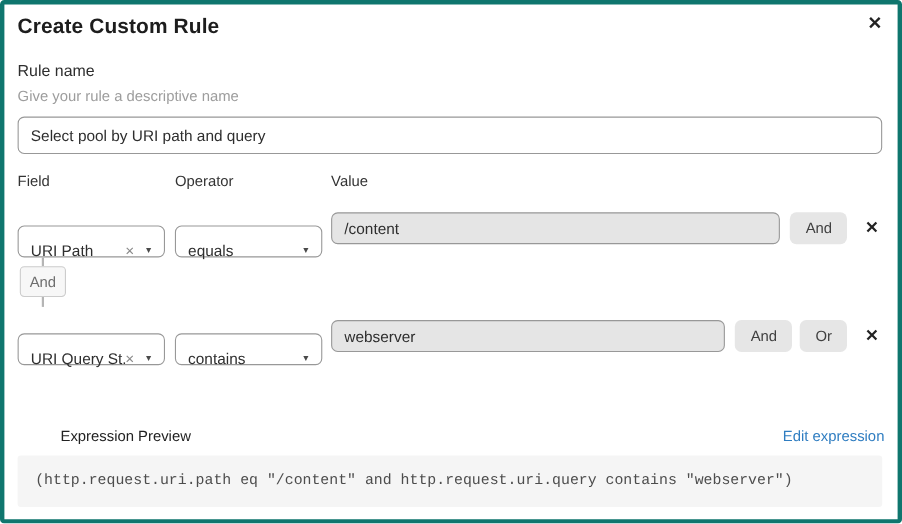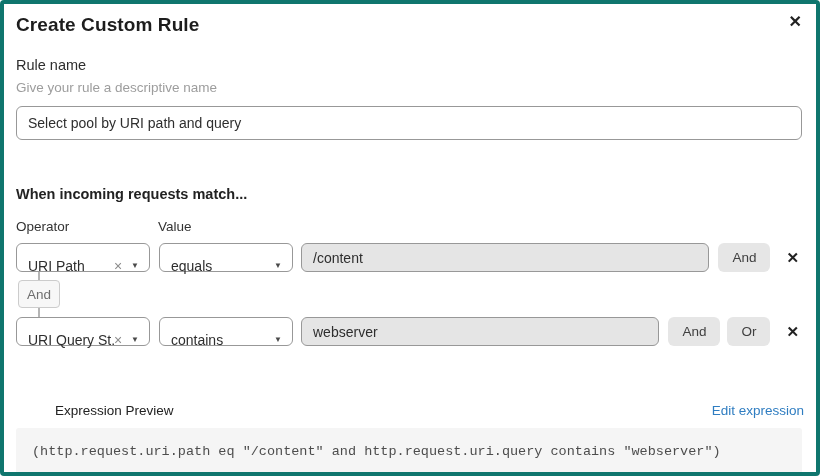--- a/index.html
+++ b/index.html
@@ -49,21 +49,21 @@
   .col-label-field { width: 143px; }
   .col-label-operator { width: 142px; }
 
   .cond-row { display: flex; align-items: center; margin-top: 9px; }
   .select-box {
     width: 134px; height: 29px; flex: none;
     border: 1px solid #989898; border-radius: 6px;
     display: flex; align-items: center;
     padding: 16px 10px 0 11px;
     font-size: 14px; color: #2e2e2e;
-    background: #fff; cursor: pointer;
+    background: #fff; cursor: pointer; margin-top: 24px;
   }
   .select-box.field-select { margin-right: 9px; }
   .select-box.operator-select { margin-right: 8px; }
   .select-label { flex: 1 1 auto; white-space: nowrap; overflow: hidden; }
   .clear-x { font-size: 14px; color: #8b8b8b; margin-right: 9px; line-height: 1; cursor: pointer; }
   .chevron { font-size: 8px; color: #4a4a4a; line-height: 1; }
   .value-input {
     flex: 1 1 auto; height: 29px;
     border: 1px solid #989898; border-radius: 6px;
     padding: 0 11px; font-size: 14px; color: #2e2e2e;
@@ -123,23 +123,23 @@
       <h1 class="dialog-title">Create Custom Rule</h1>
       <button class="close-btn">✕</button>
     </div>
 
     <div class="rule-name-block">
       <div class="field-label">Rule name</div>
       <div class="field-hint">Give your rule a descriptive name</div>
       <input class="text-input" value="Select pool by URI path and query" style="">
     </div>
 
-    <div class="match-heading">When incoming requests match...</div>
 
     <div class="col-labels">
+      <div class="col-label-field">Field</div>
       <div class="col-label-operator">Operator</div>
       <div>Value</div>
     </div>
 
     <div class="cond-row">
       <div class="select-box field-select">
         <span class="select-label">URI Path</span>
         <span class="clear-x">×</span>
         <span class="chevron">▼</span>
       </div>

